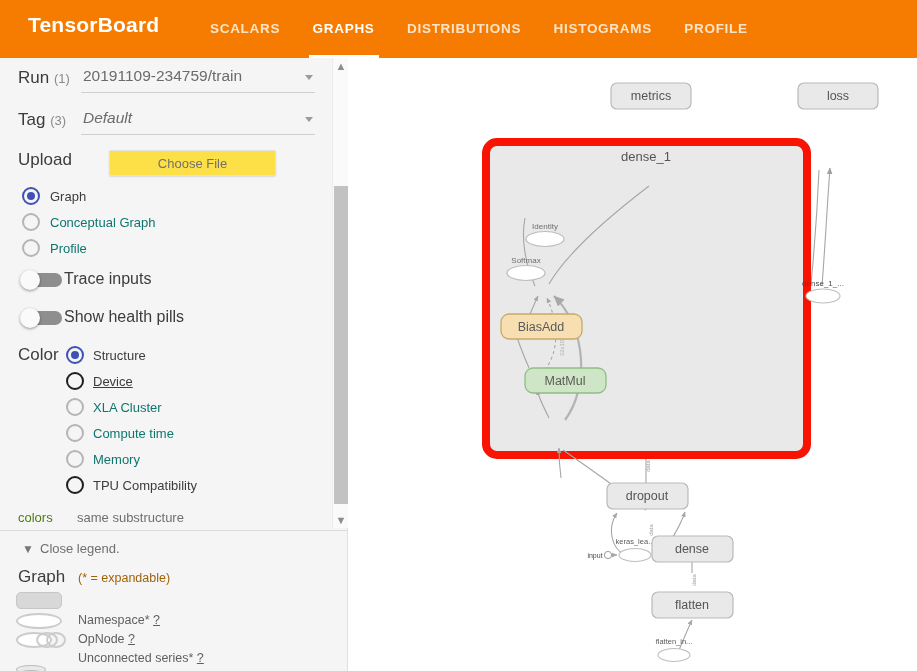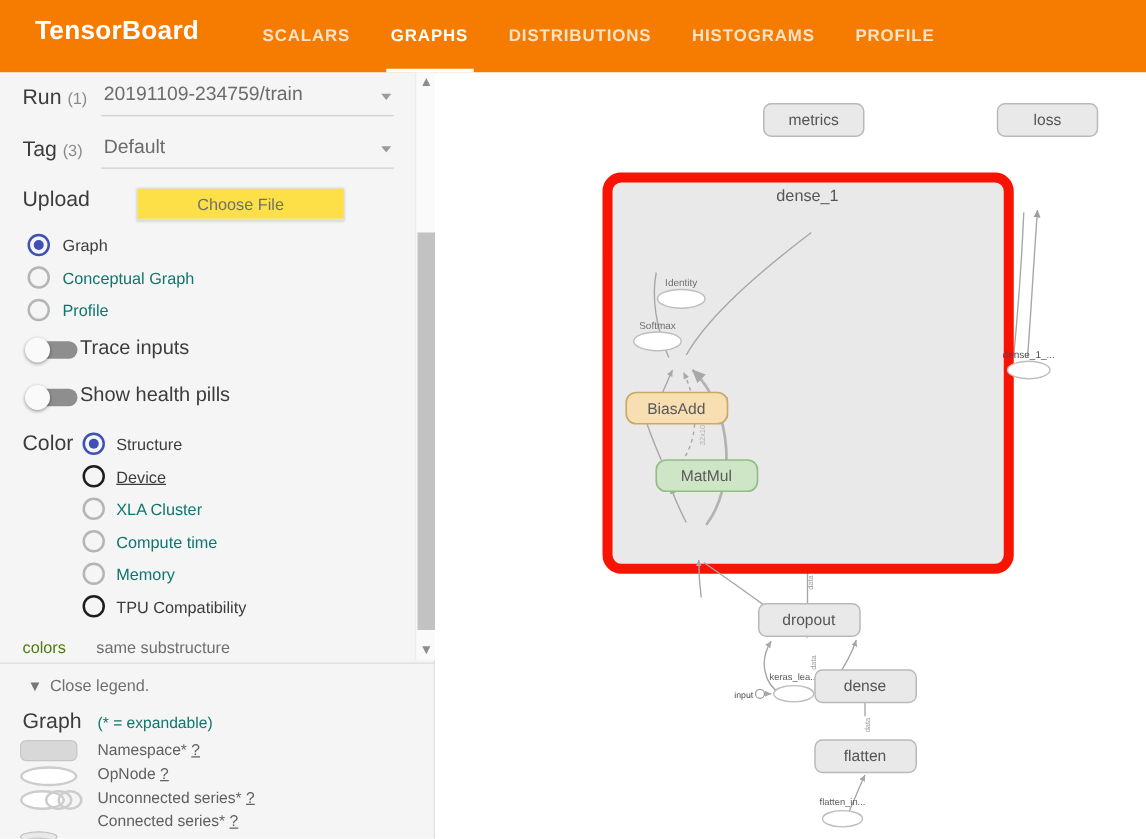--- a/index.html
+++ b/index.html
@@ -107,22 +107,22 @@
   .sb-arrow.down{top:454px;}
 
   .divider{position:absolute;left:0;top:472px;width:348px;height:1px;background:#dcdcdc;}
 
   
   .legend{position:absolute;left:0;top:473px;width:348px;}
   .close-legend{position:absolute;left:22px;top:10px;font-size:13px;color:#6f6f6f;cursor:pointer;}
   .close-legend .chev{position:absolute;left:0;top:1px;color:#777;font-size:12px;}
   .close-legend .txt{position:absolute;left:18px;top:0;white-space:nowrap;}
   .legend-title{position:absolute;left:18px;top:36px;font-size:17px;color:#3c3c3c;}
-  .legend-note{position:absolute;left:78px;top:40px;font-size:12.5px;color:#0f766e;}
-  .lg-row{position:absolute;left:78px;font-size:12.5px;color:#5f5f5f;white-space:nowrap;}
+  .legend-note{position:absolute;left:78px;top:40px;font-size:12.5px;color:#a16207;}
+  .lg-row{position:absolute;left:78px;font-size:12.5px;color:#5f5f5f;white-space:nowrap;margin-top:20px;}
   .lg-row .q{text-decoration:underline;cursor:pointer;}
   .lg-glyph{position:absolute;left:16px;}
 
   .swatch-ns{width:46px;height:17px;border-radius:5px;background:#d8d8d8;border:1px solid #c6c6c6;box-sizing:border-box;}
   .swatch-op{width:46px;height:16px;border-radius:50%/50%;background:#fff;border:2px solid #cccccc;box-sizing:border-box;}
   .swatch-unc{position:relative;width:52px;height:16px;}
   .swatch-unc .e1{position:absolute;left:0;top:0;width:36px;height:16px;border-radius:50%;background:#fff;border:2px solid #cccccc;box-sizing:border-box;}
   .swatch-unc .e2{position:absolute;left:20px;top:0;width:22px;height:16px;border-radius:50%;border:2px solid #cccccc;box-sizing:border-box;}
   .swatch-unc .e3{position:absolute;left:30px;top:0;width:20px;height:16px;border-radius:50%;border:2px solid #cccccc;box-sizing:border-box;}
   .swatch-conn{position:relative;width:34px;height:18px;}
@@ -162,21 +162,21 @@
         </div>
         <div class="selector" style="left:81px;top:8px;width:234px;">
           <span class="val">20191109-234759/train</span>
           <span class="caret"></span>
         </div>
 
         <div class="row lbl" style="left:18px;top:52px;">
           <span>Tag</span>
           <span class="count">(3)</span>
         </div>
-        <div class="selector" style="left:81px;top:50px;width:234px;">
+        <div class="selector" style="left:81px;top:50px;width:234px;font-style:italic;">
           <span class="val">Default</span>
           <span class="caret"></span>
         </div>
 
         <div class="row lbl" style="left:18px;top:92px;">Upload</div>
         <div class="choosefile" style="top:92px;">Choose File</div>
 
         <div class="radio r-on" style="left:22px;top:129px;"></div>
         <div class="rtext bright" style="left:50px;top:131px;">Graph</div>
 

